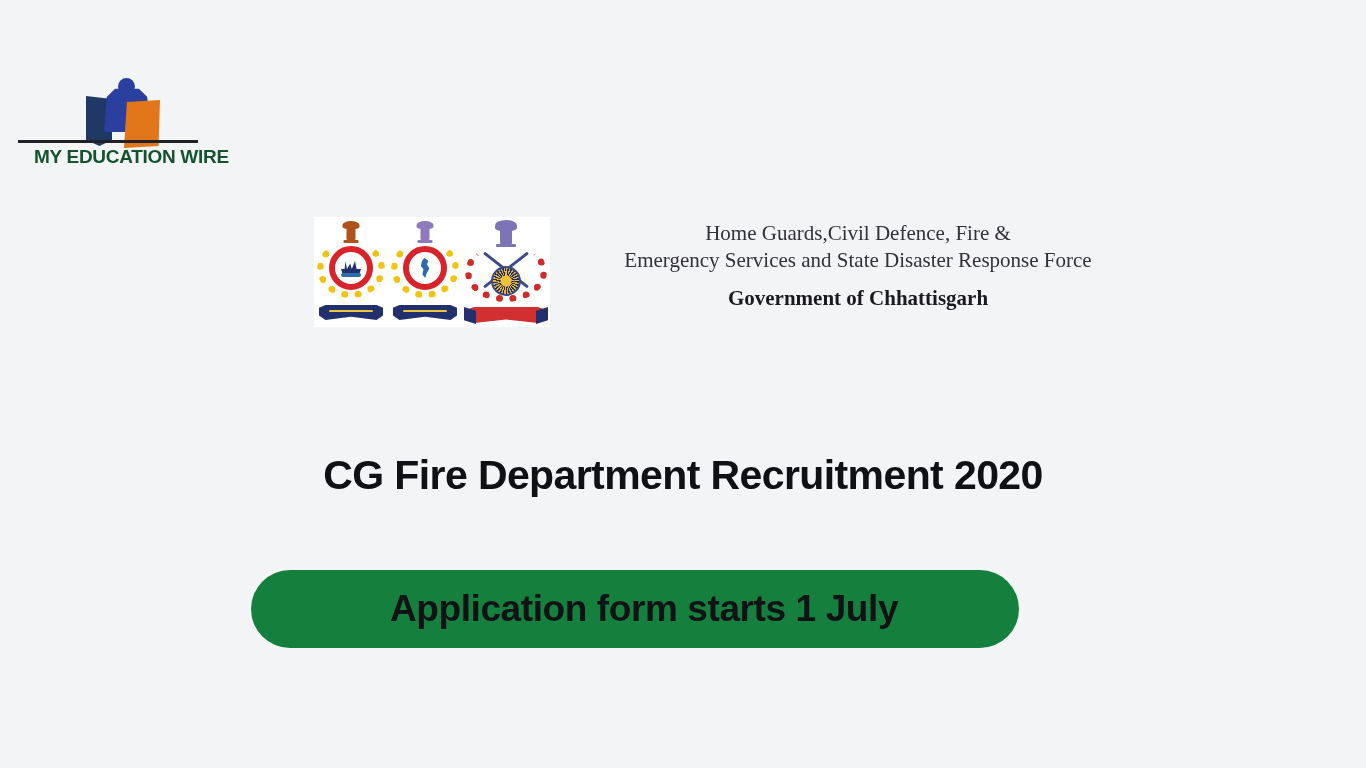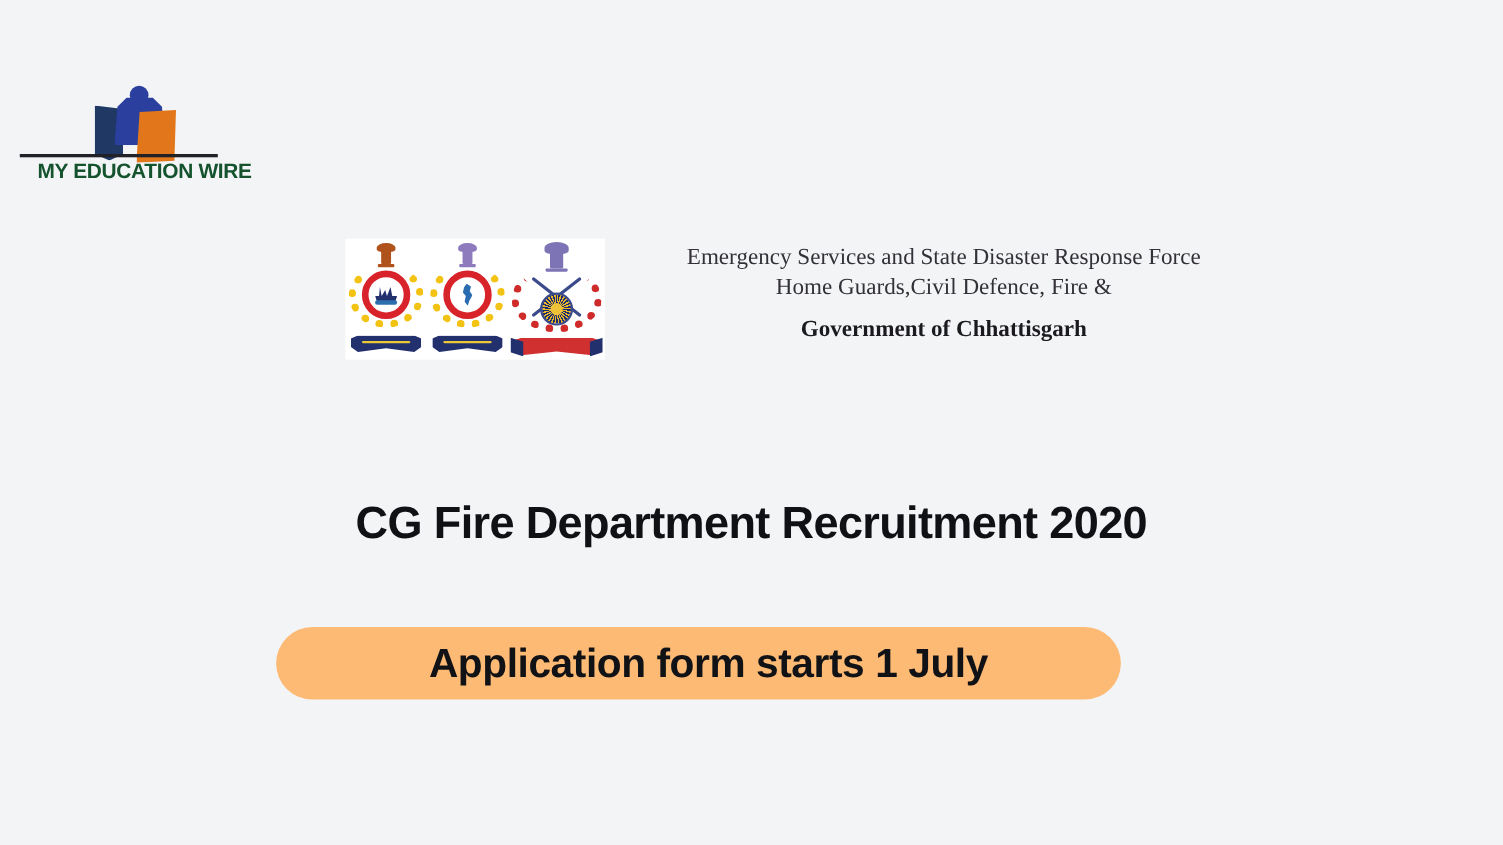--- a/index.html
+++ b/index.html
@@ -346,22 +346,22 @@
     letter-spacing: -0.6px;
     color: #101114;
   }
 
   
   #highlight-pill {
     position: absolute;
     left: 251px;
     top: 570px;
     width: 768px;
-    height: 66px;
-    background: #fdba74;
+    height: 78px;
+    background: #15803d;
     border-radius: 39px;
     display: flex;
     align-items: center;
     justify-content: center;
   }
   #highlight-pill-label {
     font-family: "Liberation Sans", sans-serif;
     font-weight: bold;
     font-size: 37px;
     letter-spacing: -0.4px;
@@ -439,22 +439,22 @@
         <div class="sun-core"></div>
       </div>
       <div class="ribbon-red"></div>
       <div class="ribbon-tail-l"></div>
       <div class="ribbon-tail-r"></div>
     </div>
 
   </div>
 
   <div id="dept-text">
+    <div class="dept-line">Home Guards,Civil Defence, Fire &amp;</div>
     <div class="dept-line">Emergency Services and State Disaster Response Force</div>
-    <div class="dept-line">Home Guards,Civil Defence, Fire &amp;</div>
     <div class="dept-line govt">Government of Chhattisgarh</div>
   </div>
 
 </div>
 
 <div id="page-title">CG Fire Department Recruitment 2020</div>
 
 <div id="highlight-pill">
   <span id="highlight-pill-label">Application form starts 1 July</span>
 </div>

